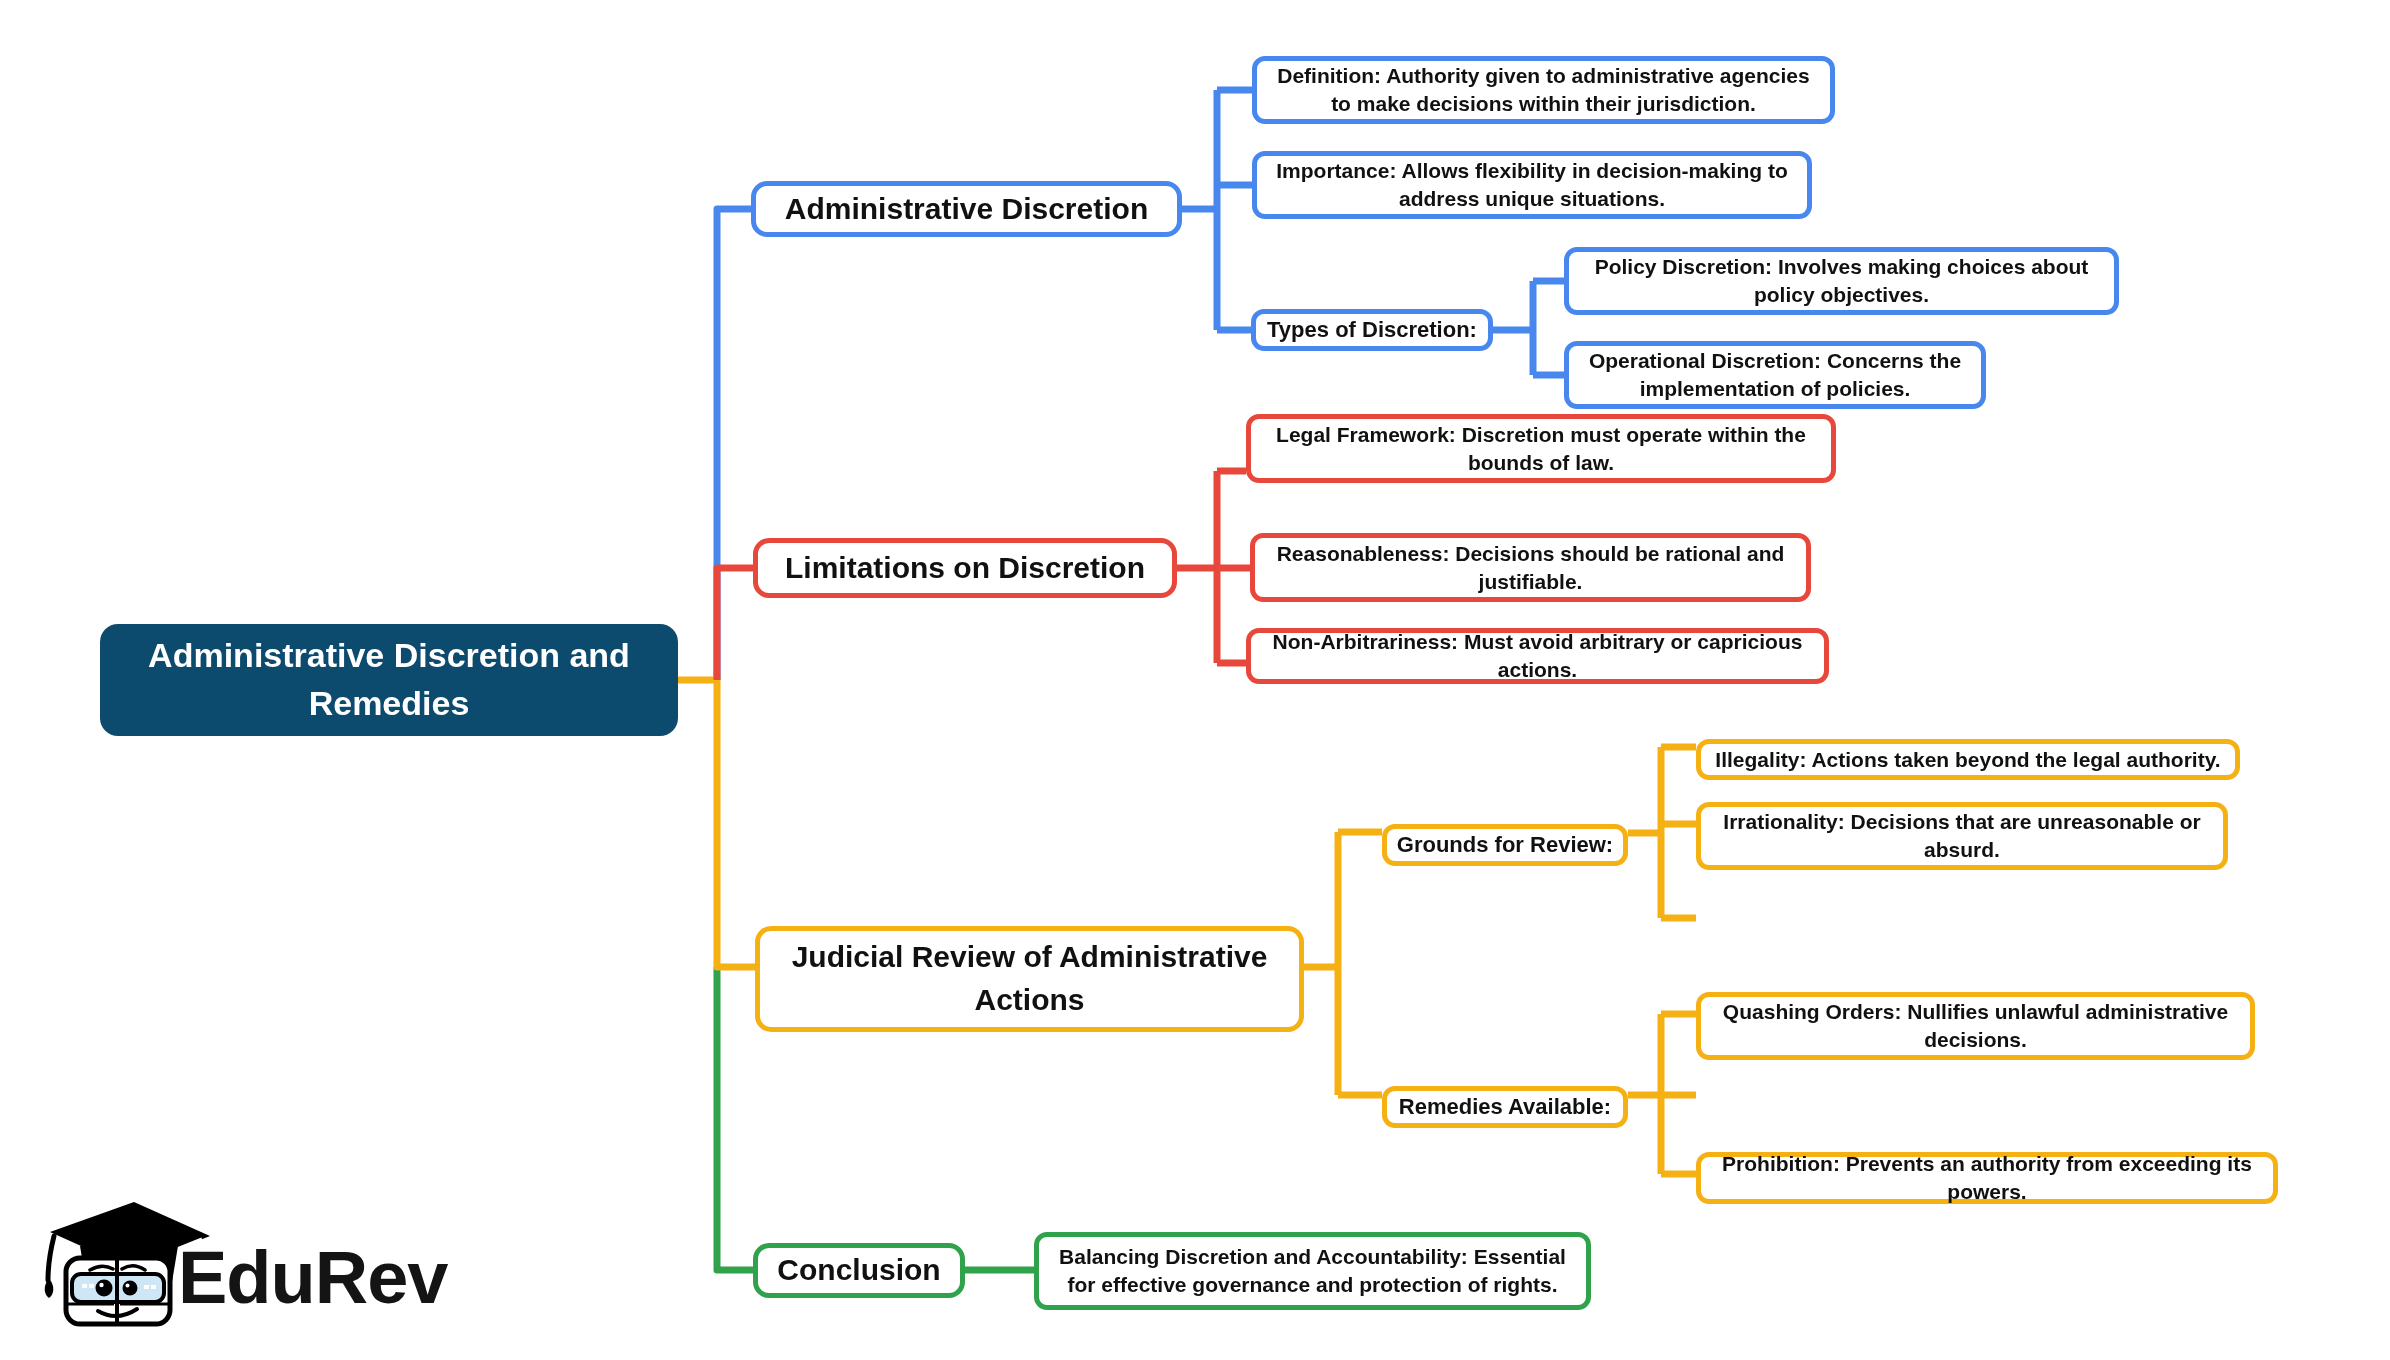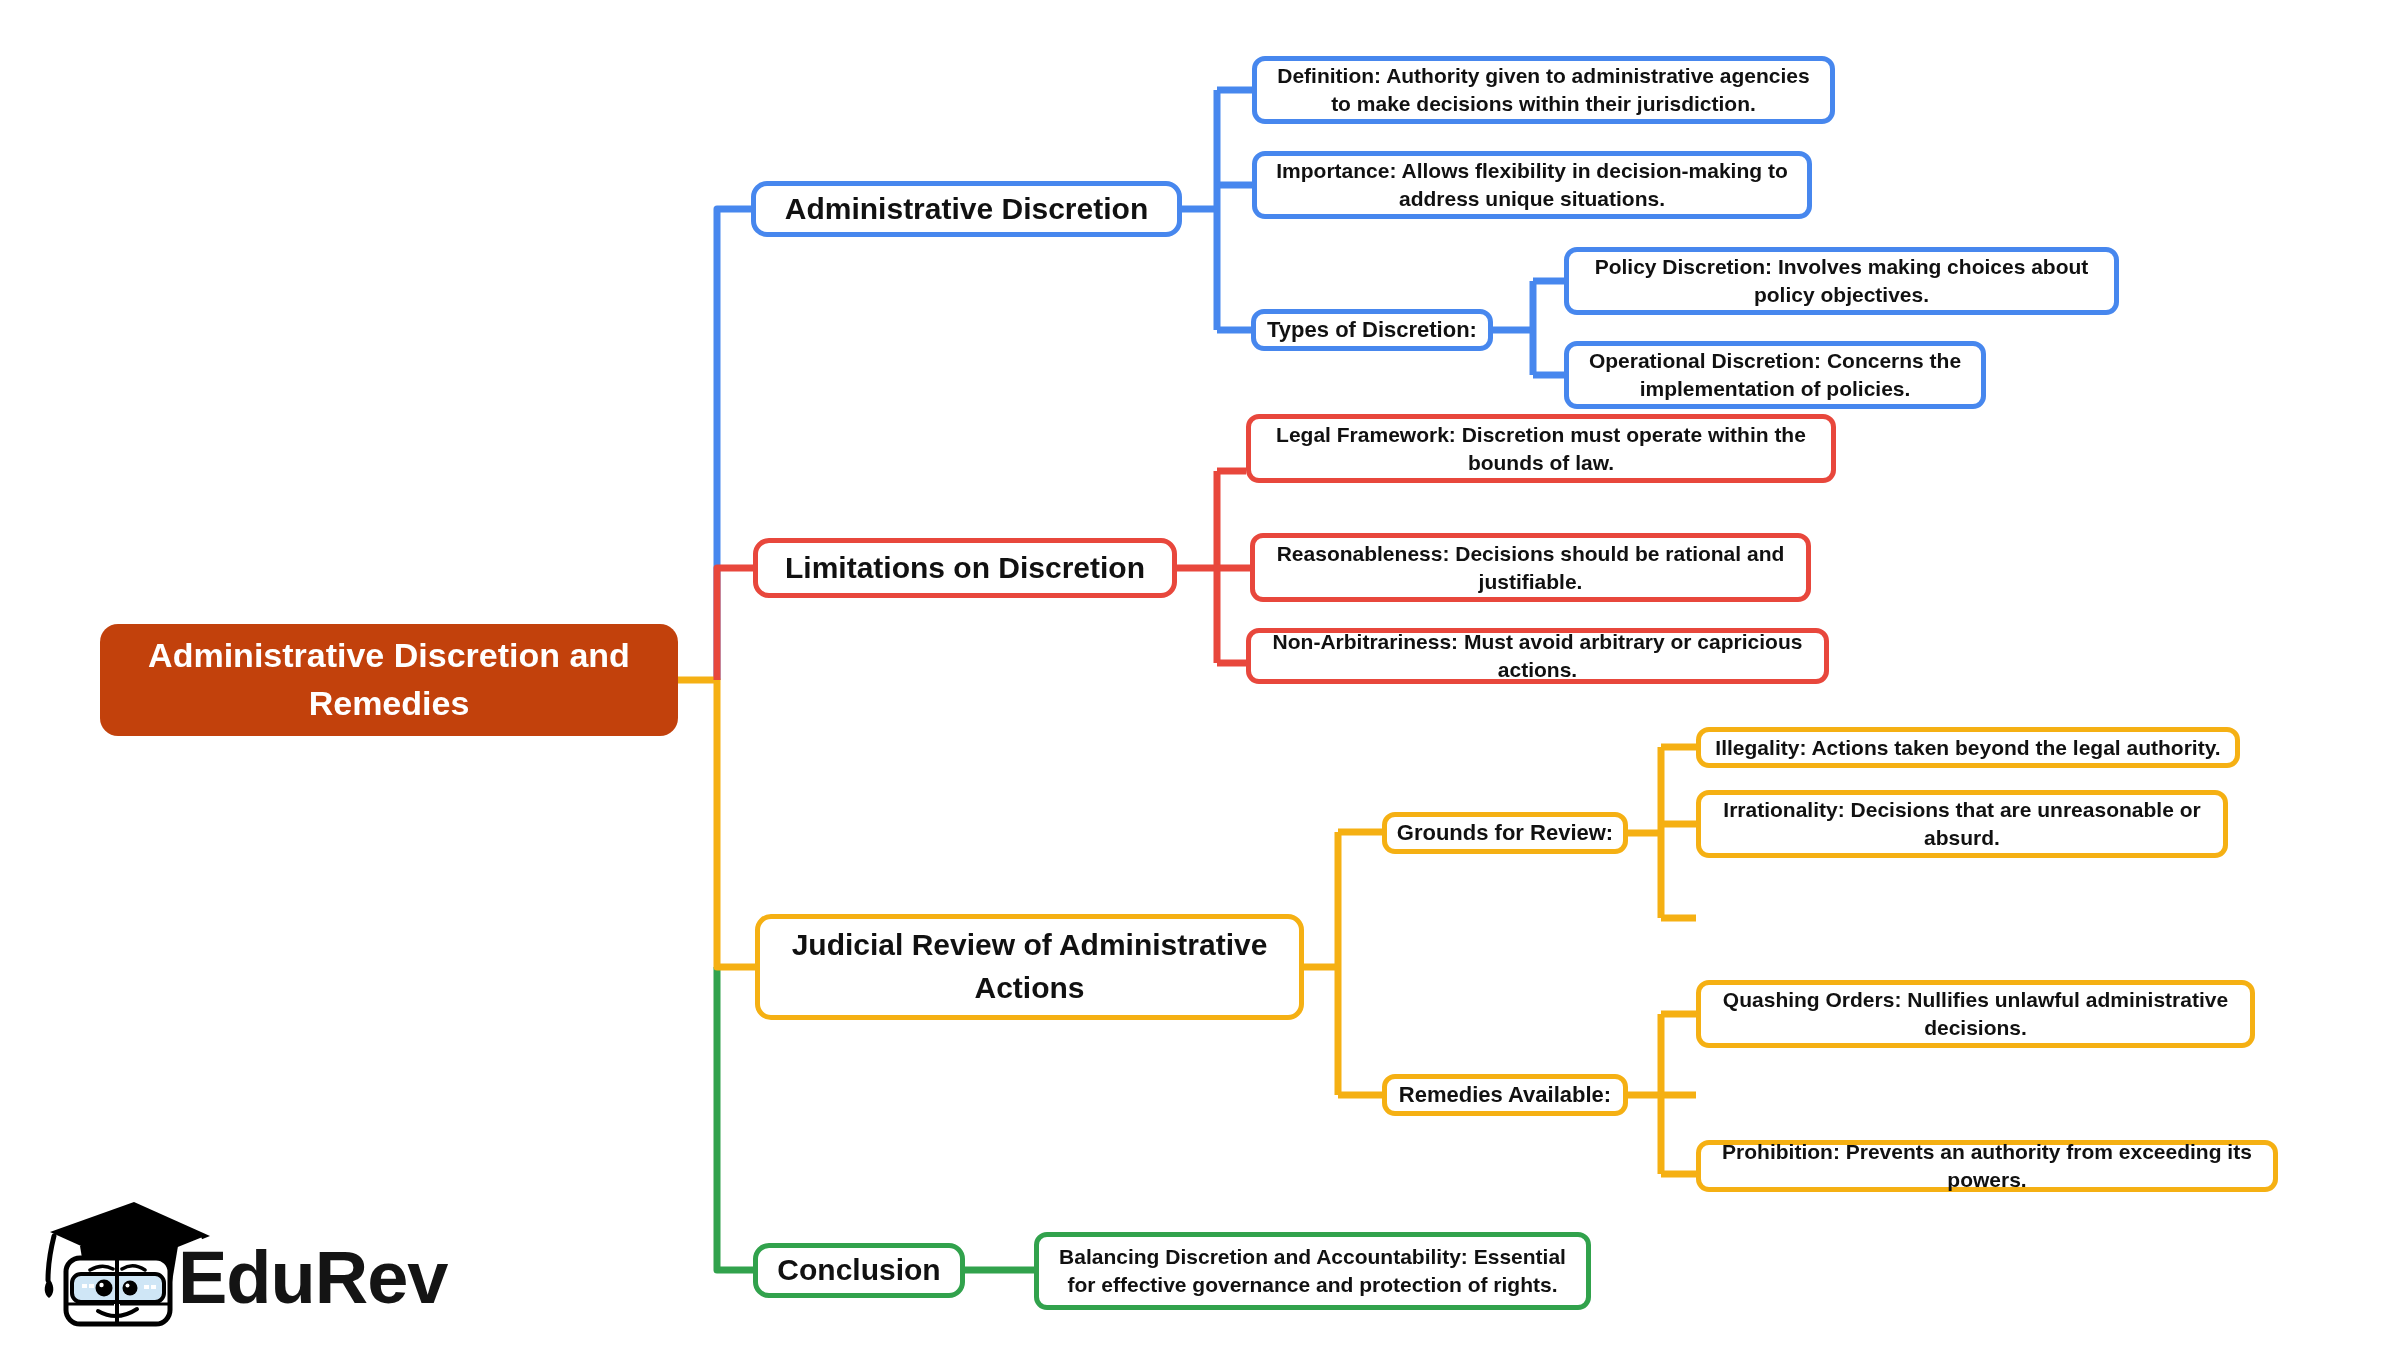--- a/index.html
+++ b/index.html
@@ -19,31 +19,31 @@
 
   .node{
     position:absolute;z-index:2;
     display:flex;align-items:center;justify-content:center;
     text-align:center;background:#ffffff;color:#111111;
     white-space:pre-line;line-height:1.32;
     box-sizing:border-box;
     font-weight:bold;
   }
   .root{
-    background:#c2410c;color:#ffffff;
+    background:#0c4a6e;color:#ffffff;
     font-weight:bold;font-size:34px;line-height:1.4;
     border-radius:18px;border:none;
   }
   .head{font-size:30px;border-width:5px;border-style:solid;border-radius:16px;line-height:1.42;}
   .mid{font-size:22px;border-width:5px;border-style:solid;border-radius:13px;}
   .leaf{font-size:21px;border-width:5px;border-style:solid;border-radius:13px;padding:2px 10px;}
   .oneline{white-space:nowrap;}
   .b-blue{border-color:var(--c-blue);}
   .b-red{border-color:var(--c-red);}
-  .b-yellow{border-color:var(--c-yellow);}
+  .b-yellow{border-color:var(--c-yellow);margin-top:12px;}
   .b-green{border-color:var(--c-green);}
 
   #n-root{left:100px;top:624px;width:578px;height:112px;}
   #n-admin{left:751px;top:181px;width:431px;height:56px;}
   #n-limitations{left:753px;top:538px;width:424px;height:60px;}
   #n-judicial{left:755px;top:914px;width:549px;height:106px;}
   #n-conclusion{left:753px;top:1243px;width:212px;height:55px;}
 
   #n-definition{left:1252px;top:56px;width:583px;height:68px;}
   #n-importance{left:1252px;top:151px;width:560px;height:68px;}

